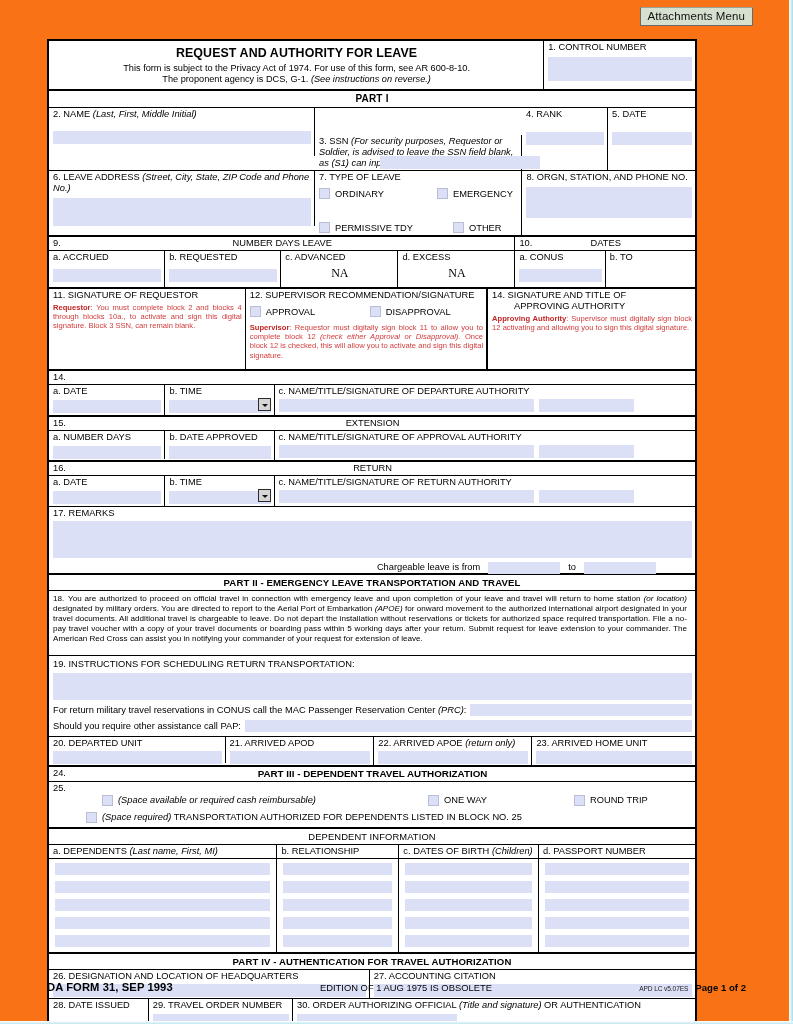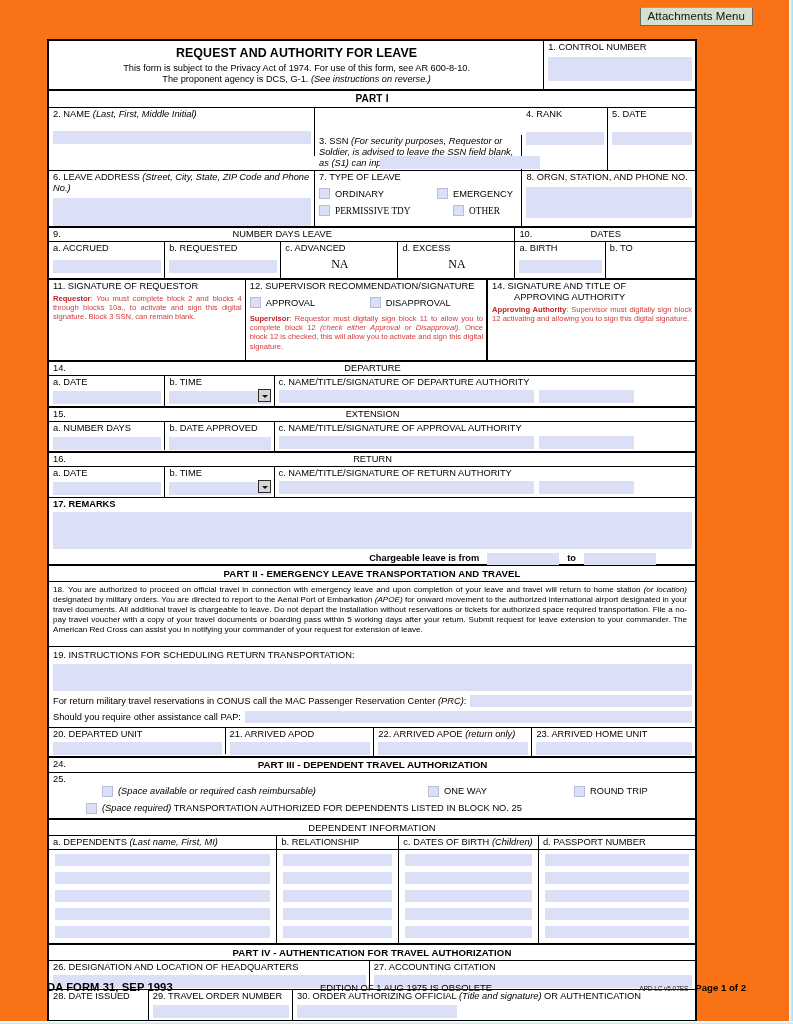--- a/index.html
+++ b/index.html
@@ -248,21 +248,21 @@
       <div class="cell br" style="width:232px;">
         <div class="lbl">7.  TYPE OF LEAVE</div>
         <div style="margin-top:5px;display:flex;">
           <div style="width:118px;">
             <span class="cbx"></span><span>ORDINARY</span>
           </div>
           <div>
             <span class="cbx"></span><span>EMERGENCY</span>
           </div>
         </div>
-        <div style="margin-top:5px;display:flex;font-family:Liberation Serif, serif;">
+        <div style="margin-top:22px;display:flex;">
           <div style="width:118px;">
             <span class="cbx"></span><span>PERMISSIVE TDY</span>
           </div>
           <div style="padding-left:16px;">
             <span class="cbx"></span><span>OTHER</span>
           </div>
         </div>
       </div>
       <div class="cell" style="width:193px;">
         <div class="lbl">8.  ORGN, STATION, AND PHONE NO.</div>
@@ -292,21 +292,21 @@
       </div>
       <div class="cell br" style="width:126px;">
         <div class="lbl">c.  ADVANCED</div>
         <div style="text-align:center;font-size:12px;font-family:'Liberation Serif',serif;margin-top:3px;">NA</div>
       </div>
       <div class="cell br" style="width:126px;">
         <div class="lbl">d.  EXCESS</div>
         <div style="text-align:center;font-size:12px;font-family:'Liberation Serif',serif;margin-top:3px;">NA</div>
       </div>
       <div class="cell br" style="width:97px;">
-        <div class="lbl">a.  BIRTH</div>
+        <div class="lbl">a.  CONUS</div>
         <div class="fld" style="margin-top:6px;"></div>
       </div>
       <div class="cell" style="width:96px;">
         <div class="lbl">b.  TO</div>
         <div class="fld" style="margin-top:6px;background:transparent;"></div>
       </div>
     </div>
 
     <div class="row bt2">
       <div class="cell br" style="width:211px;height:80px;">
@@ -334,21 +334,20 @@
         <div class="lbl" style="padding-left:22px;">APPROVING AUTHORITY</div>
         <div class="red">
           <b>Approving Authority</b><span>: Supervisor must digitally sign block 12 activating and allowing you to sign this digital signature.</span>
         </div>
       </div>
     </div>
 
     <div class="row bt2">
       <div class="cell" style="width:695px;">
         <span class="lbl">14.</span>
-        <span class="lbl" style="display:block;margin-top:-11px;text-align:center;">DEPARTURE</span>
       </div>
     </div>
     <div class="row bt">
       <div class="cell br" style="width:125px;height:30px;">
         <div class="lbl">a.  DATE</div>
         <div class="fld" style="margin-top:3px;"></div>
       </div>
       <div class="cell br" style="width:117px;">
         <div class="lbl">b.  TIME</div>
         <div class="fld" style="margin-top:3px;"></div>
@@ -410,21 +409,21 @@
       <div class="cell" style="width:453px;">
         <div class="lbl">c.  NAME/TITLE/SIGNATURE OF RETURN AUTHORITY</div>
         <div style="display:flex;gap:5px;">
           <div class="fld" style="width:255px;"></div>
           <div class="fld" style="width:95px;"></div>
         </div>
       </div>
     </div>
 
     <div class="row bt">
-      <div class="cell" style="width:695px;height:66px;font-weight:bold;">
+      <div class="cell" style="width:695px;height:66px;">
         <div class="lbl">17.  REMARKS</div>
         <div class="fld" style="height:37px;margin-top:2px;"></div>
         <div style="display:flex;align-items:center;justify-content:flex-end;margin-top:4px;">
           <span class="lbl">Chargeable leave is from</span>
           <span class="fld" style="display:inline-block;width:72px;margin:0 0 0 8px;height:12px;"></span>
           <span class="lbl" style="margin:0 8px;">to</span>
           <span class="fld" style="display:inline-block;width:72px;margin:0 36px 0 0;height:12px;"></span>
         </div>
       </div>
     </div>

